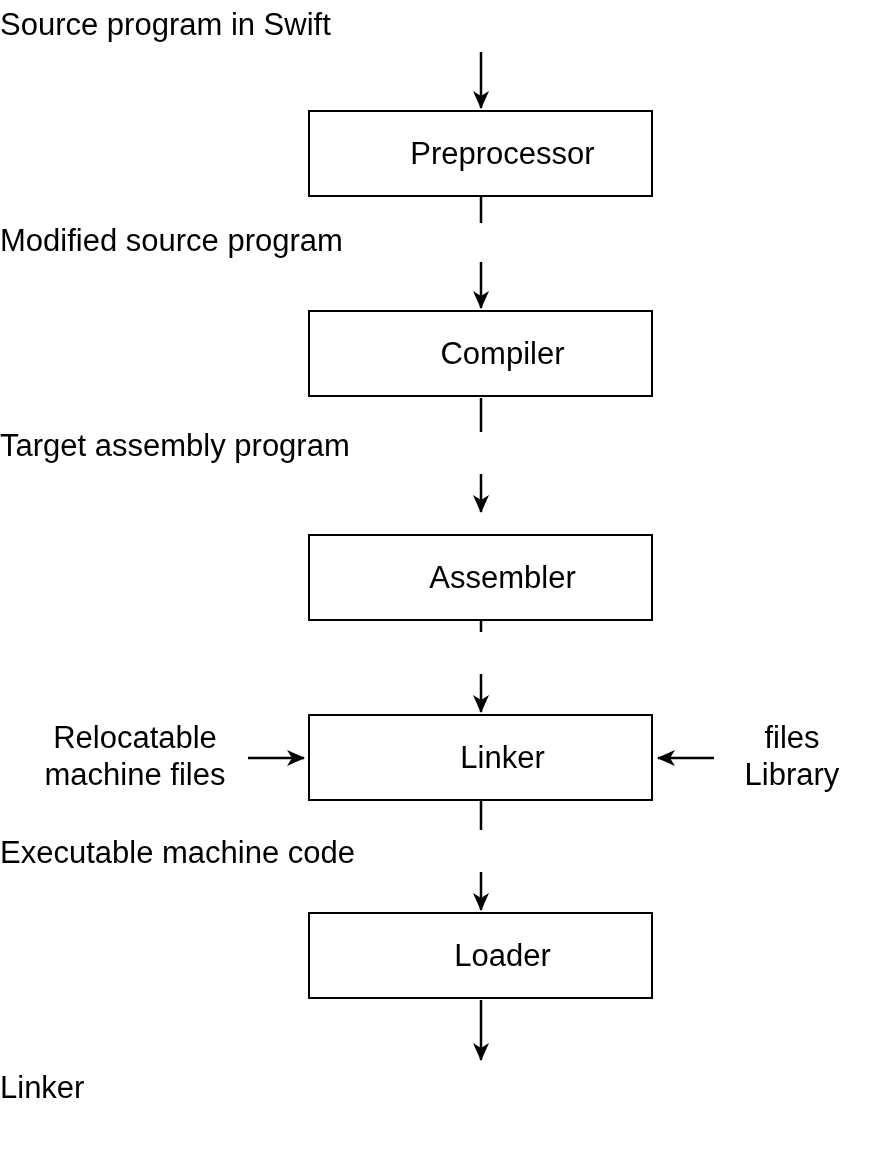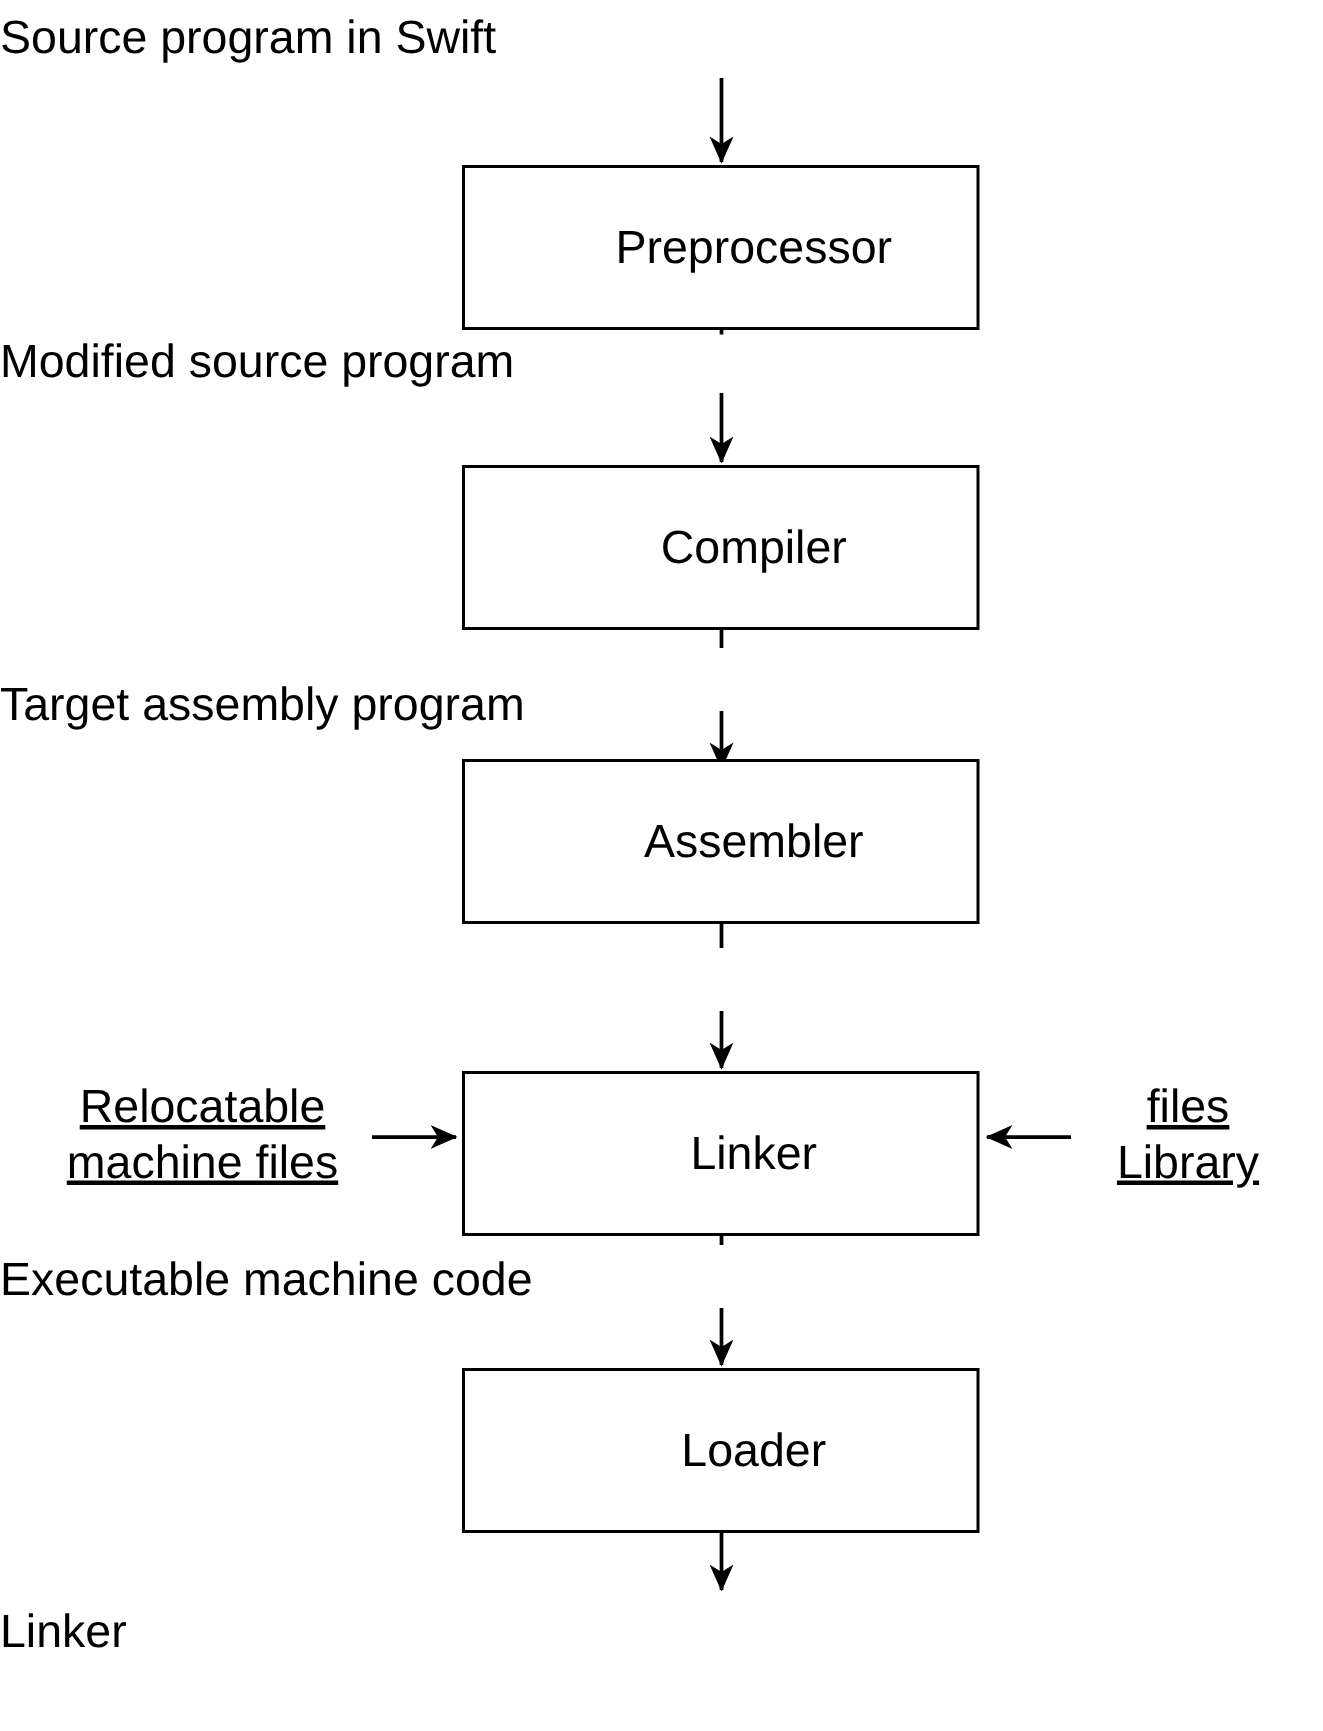--- a/index.html
+++ b/index.html
@@ -31,39 +31,39 @@
     left: 0;
     width: 882px;
     font-size: 31px;
     line-height: 36px;
     white-space: nowrap;
   }
   .node-box {
     position: absolute;
     left: 308px;
     width: 345px;
-    height: 110px;
+    height: 87px;
     box-sizing: border-box;
     border: 2.5px solid var(--ink);
     background: var(--paper);
     display: flex;
     align-items: center;
     justify-content: center;
     font-size: 31px;
     white-space: nowrap;
     padding-left: 44px;
   }
   .side-label {
     position: absolute;
     text-align: center;
     font-size: 31px;
     line-height: 37px;
     white-space: nowrap;
   }
-  .side-label span { display: block; text-decoration: underline; }
+  .side-label span { display: block; }
   .side-label-left  { top: 719px; left: 25px;  width: 220px; }
   .side-label-right { top: 719px; left: 712px; width: 160px; }
   line { stroke: var(--ink); stroke-width: 2.5px; }
 </style>
 </head>
 <body>
 
 <div class="canvas">
 
   <svg class="wires" viewBox="0 0 882 1154" xmlns="http://www.w3.org/2000/svg" aria-hidden="true">
@@ -92,23 +92,23 @@
   <div class="node-box" style="top:110px">
     <span>Preprocessor</span>
   </div>
 
   <div class="flow-label" style="top:223px">Modified source program</div>
 
   <div class="node-box" style="top:310px">
     <span>Compiler</span>
   </div>
 
-  <div class="flow-label" style="top:452px">Target assembly program</div>
+  <div class="flow-label" style="top:428px">Target assembly program</div>
 
-  <div class="node-box" style="top:506px">
+  <div class="node-box" style="top:534px">
     <span>Assembler</span>
   </div>
 
 
   <div class="side-label side-label-left">
     <span>Relocatable</span>
     <span>machine files</span>
   </div>
 
   <div class="node-box" style="top:714px">

